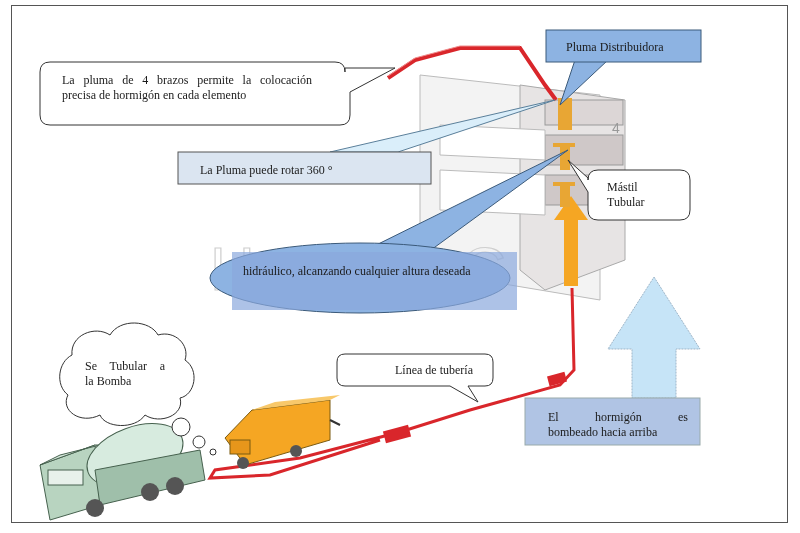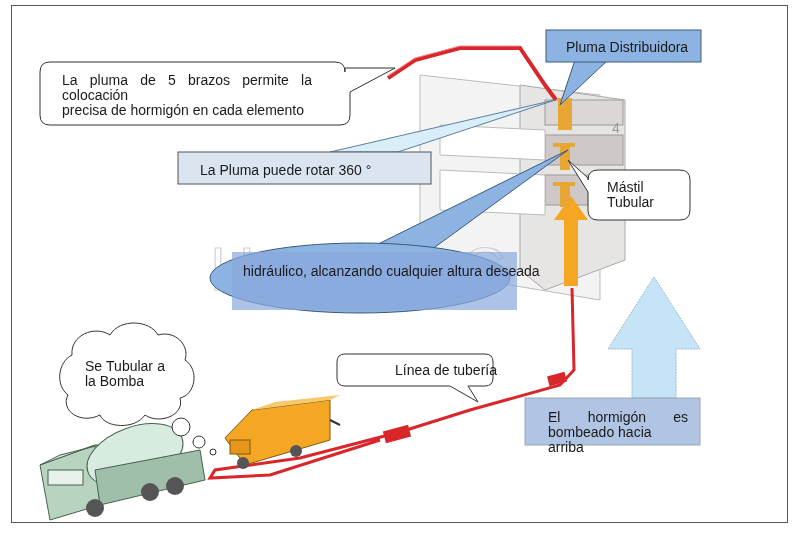--- a/index.html
+++ b/index.html
@@ -1,19 +1,19 @@
 <!DOCTYPE html>
 <html><head>
 <meta charset="utf-8">
 <style>
   html, body { margin:0; padding:0; background:#ffffff; }
   body { width:800px; height:533px; position:relative; overflow:hidden; font-family:"Liberation Sans", sans-serif; }
   #frame { position:absolute; left:11px; top:5px; width:777px; height:518px; border:1px solid #555; box-sizing:border-box; background:#fff; }
   svg#art { position:absolute; left:0; top:0; }
-  .txt { position:absolute; font-family:Liberation Sans, sans-serif; font-size:14px; color:#1a1a1a; line-height:15px; }
+  .txt { position:absolute; font-family:Liberation Serif, serif; font-size:12px; color:#1a1a1a; line-height:15px; }
   .just { text-align:justify; text-align-last:justify; }
 </style>
 </head>
 <body>
 
 <div id="frame"></div>
 
 <svg id="art" width="800" height="533" viewBox="0 0 800 533">
 
   <g>
@@ -88,21 +88,21 @@
   <polygon points="350,258 568,150 420,258" fill="#8db3e2" stroke="#3b5a7a"></polygon>
   <ellipse cx="360" cy="278" rx="150" ry="35" fill="#8db3e2" stroke="#3b5a7a"></ellipse>
   <rect x="232" y="252" width="285" height="58" fill="#8aa8dd" opacity="0.7"></rect>
 
   <path d="M345,354 L485,354 Q493,354 493,362 L493,378 Q493,386 485,386 L468,386 L478,402 L450,386 L345,386 Q337,386 337,378 L337,362 Q337,354 345,354 Z" fill="#fff" stroke="#333"></path>
 
   <rect x="525" y="398" width="175" height="47" fill="#b0c4e4" stroke="#9aa"></rect>
 </svg>
 
 <div class="txt" style="left:62px; top:73px; width:250px;">
-  <div class="just">La pluma de 5 brazos permite la colocación</div>
+  <div class="just">La pluma de 4 brazos permite la colocación</div>
   <div>precisa de hormigón en cada elemento</div>
 </div>
 
 <div class="txt" style="left:200px; top:163px;">La Pluma puede rotar 360 °</div>
 
 <div class="txt" style="left:566px; top:40px;">Pluma Distribuidora</div>
 
 <div class="txt" style="left:607px; top:180px;">
   <div>Mástil</div>
   <div>Tubular</div>

